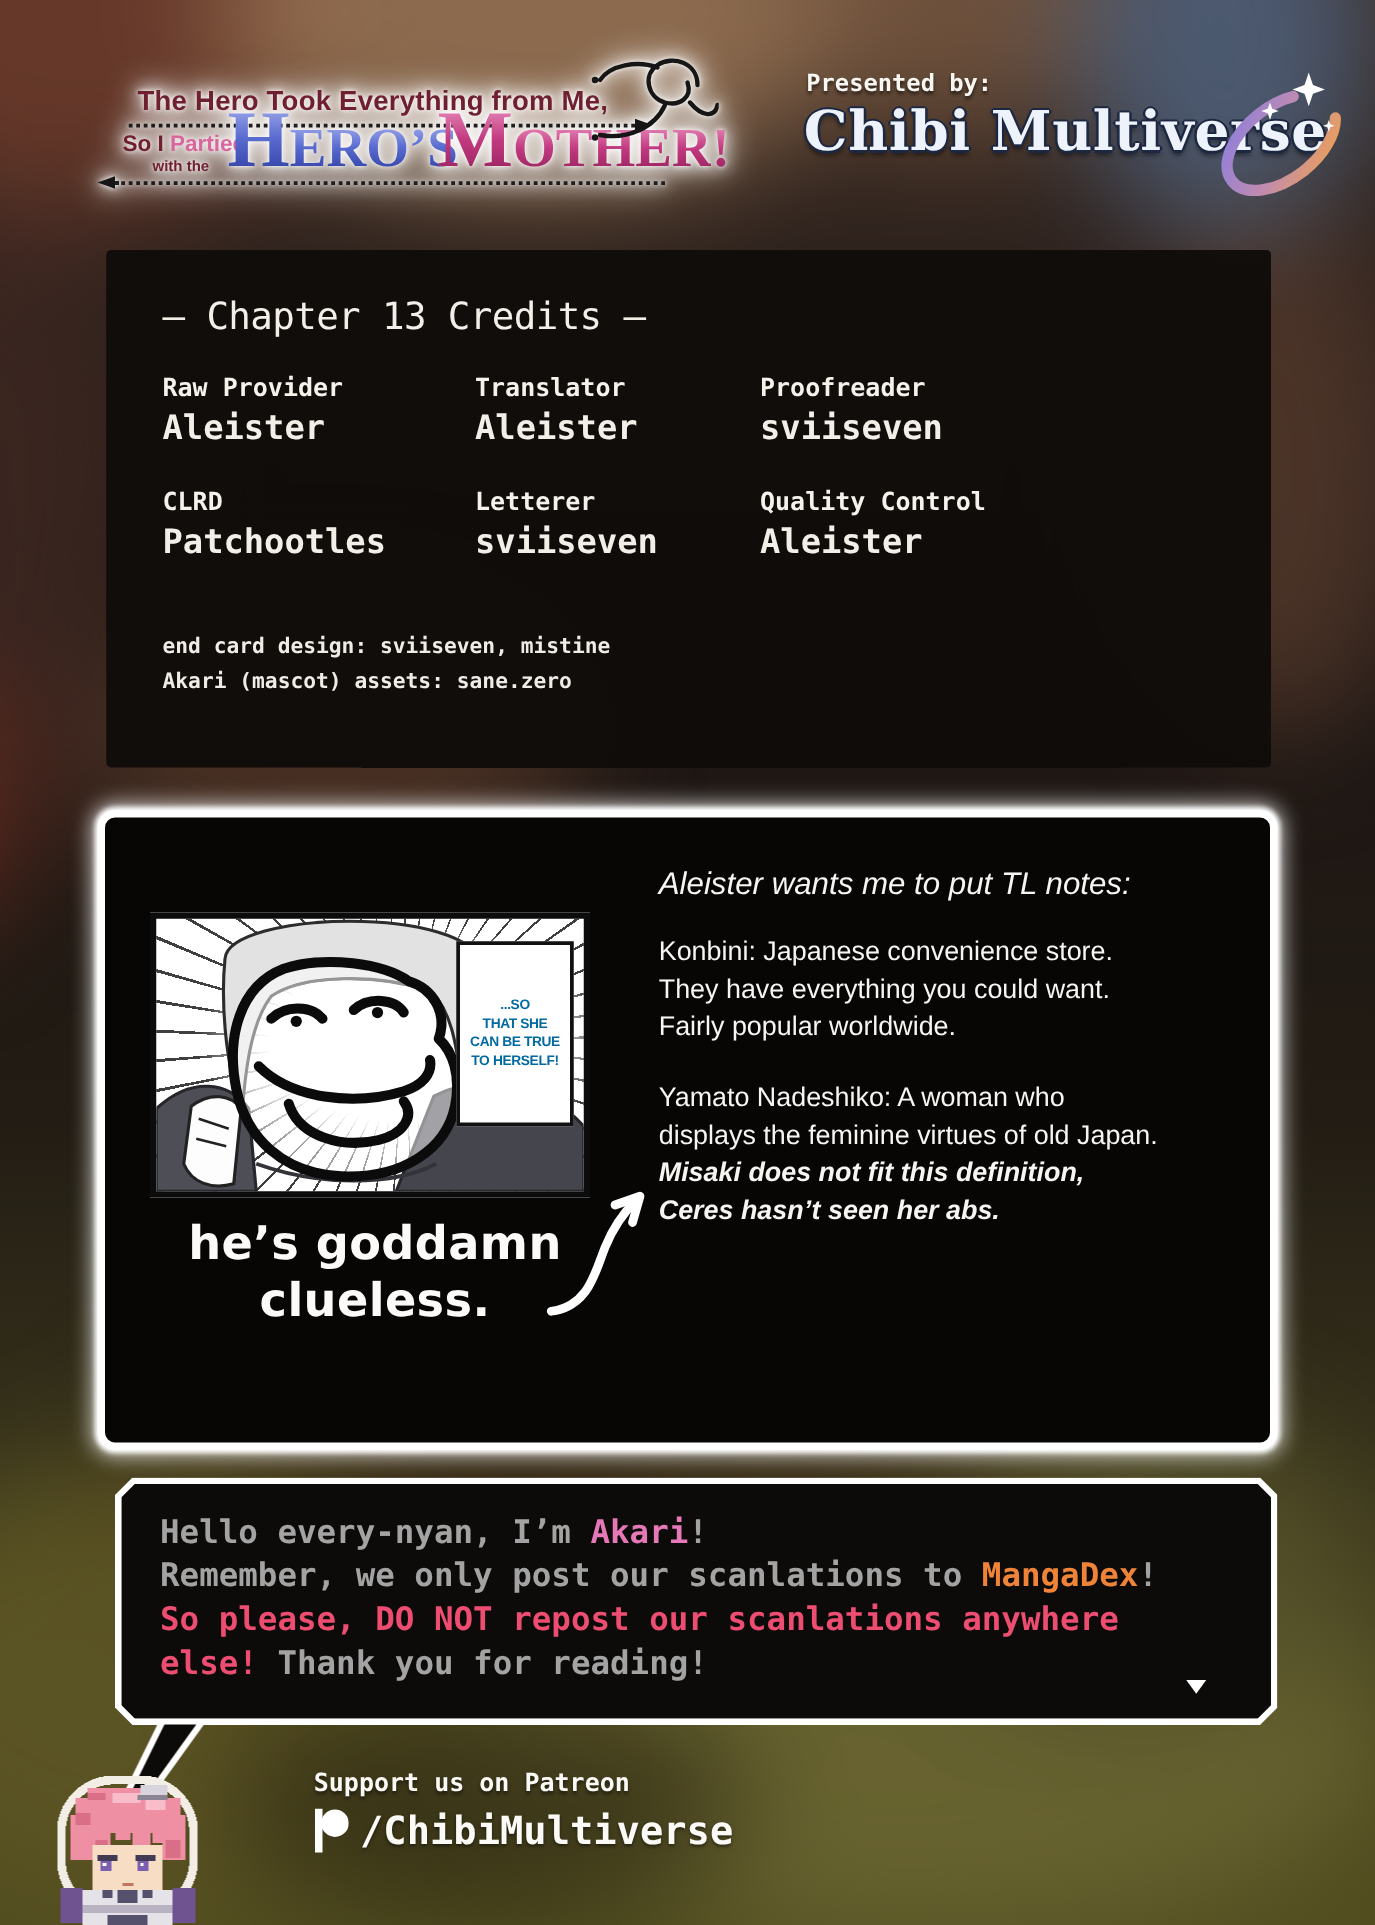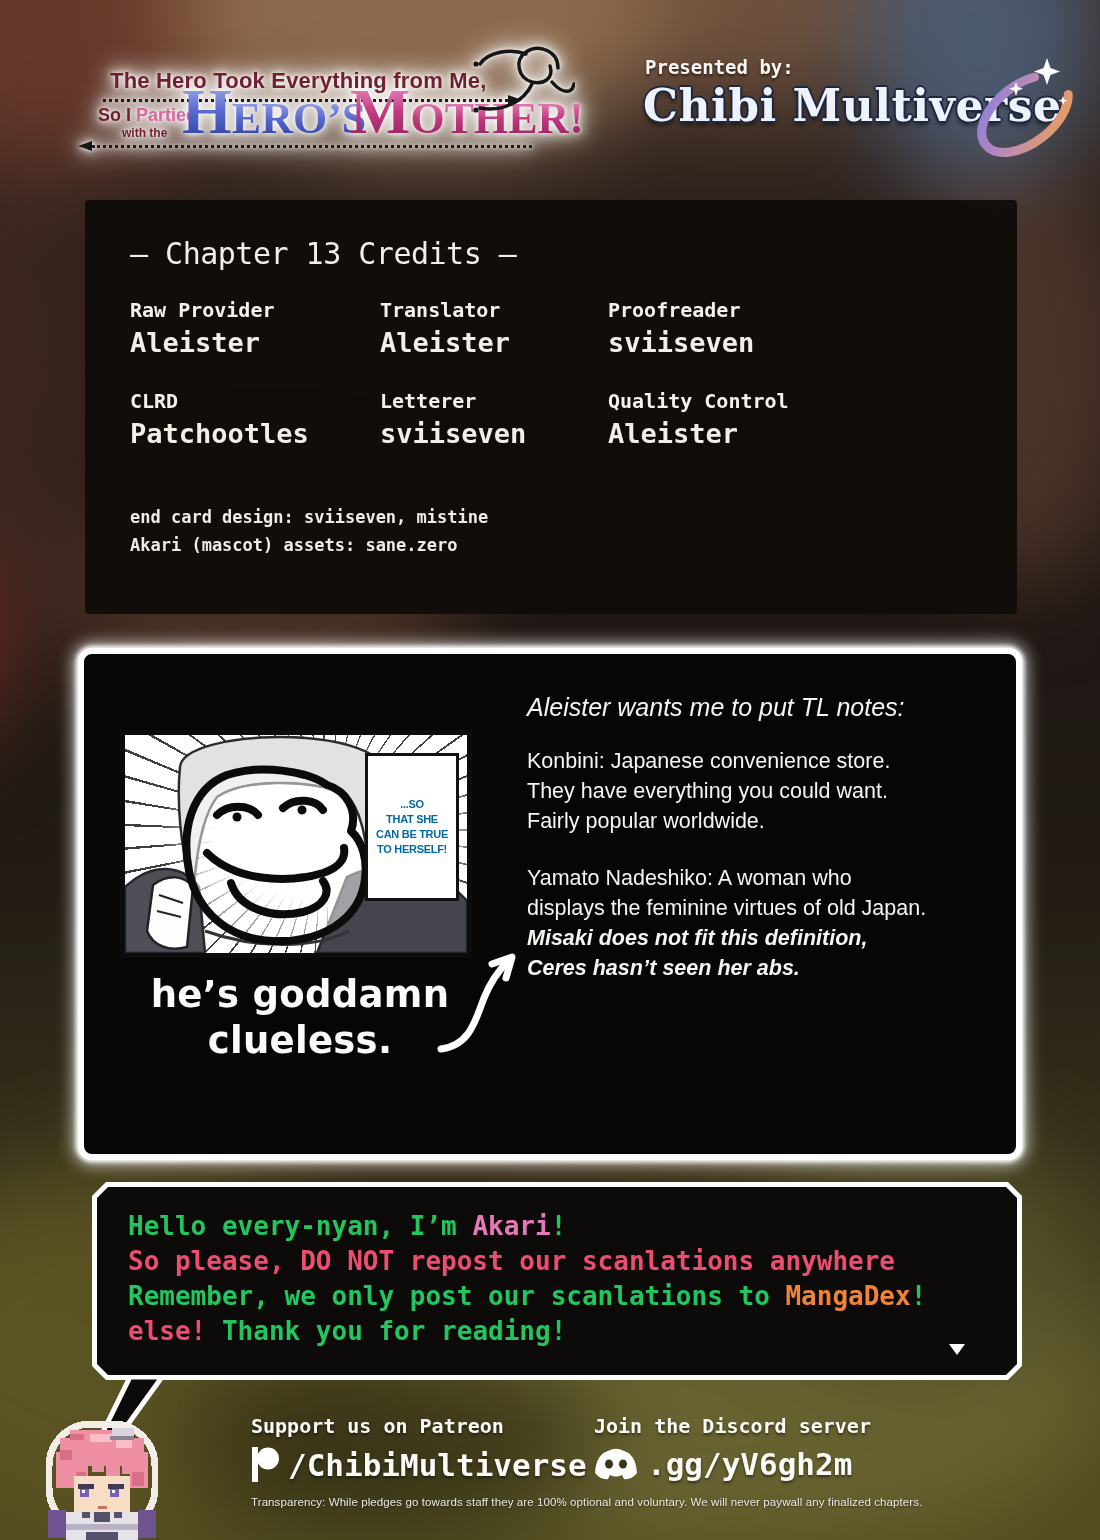--- a/index.html
+++ b/index.html
@@ -77,21 +77,21 @@
   .notes .term{font-weight:normal;text-align:right;}
   .notes .it{font-style:italic;font-weight:bold;}
 
   
   .dialog-outer{position:absolute;left:92px;top:1182px;width:930px;height:198px;background:#fff;
                 clip-path:polygon(14px 0,calc(100% - 14px) 0,100% 14px,100% calc(100% - 14px),calc(100% - 14px) 100%,14px 100%,0 calc(100% - 14px),0 14px);}
   .dialog-inner{position:absolute;inset:5px;background:#0d0b09;
                 clip-path:polygon(11px 0,calc(100% - 11px) 0,100% 11px,100% calc(100% - 11px),calc(100% - 11px) 100%,11px 100%,0 calc(100% - 11px),0 11px);}
   .dialog-text{position:absolute;left:31px;top:22px;font-family:"DejaVu Sans Mono","Liberation Mono",monospace;
                font-weight:bold;font-size:26px;line-height:35px;white-space:nowrap;}
-  .seg-white{color:#22c55e;} .seg-pink{color:#e678b8;} .seg-orange{color:#ef8438;} .seg-red{color:#ee4d72;}
+  .seg-white{color:#a3a3a3;} .seg-pink{color:#e678b8;} .seg-orange{color:#ef8438;} .seg-red{color:#ee4d72;}
   .cont-ind{position:absolute;right:52px;bottom:20px;width:0;height:0;
             border-top:11px solid #fff;border-left:8px solid transparent;border-right:8px solid transparent;}
   .dialog-tail{position:absolute;left:96px;top:1376px;}
 
   
   .mascot{position:absolute;left:46px;top:1420px;}
   .f-col{position:absolute;font-family:"DejaVu Sans Mono","Liberation Mono",monospace;font-weight:bold;color:#fbfaf6;}
   .f-label{font-size:20px;text-shadow:0 2px 3px rgba(0,0,0,.5);}
   .f-handle{display:flex;align-items:center;gap:9px;margin-top:8px;font-size:31px;text-shadow:0 2px 3px rgba(0,0,0,.5);}
   .transparency{position:absolute;left:251px;top:1496px;width:830px;color:#eceae4;
@@ -241,22 +241,22 @@
 displays the feminine virtues of old Japan.</span><span class="it">
 Misaki does not fit this definition,
 Ceres hasn’t seen her abs.</span></p>
     </div>
   </div>
 
   <div class="dialog-outer">
     <div class="dialog-inner">
       <div class="dialog-text">
         <div><span class="seg-white">Hello every-nyan, I’m </span><span class="seg-pink">Akari</span><span class="seg-white">!</span></div>
+        <div><span class="seg-white">Remember, we only post our scanlations to </span><span class="seg-orange">MangaDex</span><span class="seg-white">!</span></div>
         <div><span class="seg-red">So please, DO NOT repost our scanlations anywhere</span></div>
-        <div><span class="seg-white">Remember, we only post our scanlations to </span><span class="seg-orange">MangaDex</span><span class="seg-white">!</span></div>
         <div><span class="seg-red">else!</span><span class="seg-white"> Thank you for reading!</span></div>
       </div>
       <div class="cont-ind"></div>
     </div>
   </div>
   <svg class="dialog-tail" width="72" height="66" viewBox="0 0 72 66">
     <polygon points="34,1 66,1 22,62 4,62" fill="#0d0b09" stroke="#fff" stroke-width="5"></polygon>
   </svg>
 
   <svg class="mascot" width="112" height="120" viewBox="0 0 112 120" shape-rendering="crispEdges">
@@ -300,27 +300,15 @@
     <div class="f-label">Support us on Patreon</div>
     <div class="f-handle">
       <svg width="28" height="38" viewBox="0 0 28 38">
         <rect x="1" y="1" width="6" height="35" fill="#fff"></rect>
         <circle cx="17" cy="12.5" r="11" fill="#fff"></circle>
       </svg>
       <span>/ChibiMultiverse</span>
     </div>
   </div>
 
-  <div class="f-col" style="left:594px;top:1414px;">
-    <div class="f-label">Join the Discord server</div>
-    <div class="f-handle">
-      <svg width="44" height="34" viewBox="0 0 44 34">
-        <path d="M14,4 C20,1 24,1 30,4 C37,6 42,12 43,26 C39,31 34,33 30,32 L28,28 C24,30 20,30 16,28 L14,32 C10,33 5,31 1,26 C2,12 7,6 14,4 Z" fill="#fff"></path>
-        <ellipse cx="15" cy="17" rx="4" ry="4.5" fill="#38341c"></ellipse>
-        <ellipse cx="29" cy="17" rx="4" ry="4.5" fill="#38341c"></ellipse>
-      </svg>
-      <span>.gg/yV6gh2m</span>
-    </div>
-  </div>
-
-  <div class="transparency">Transparency: While pledges go towards staff they are 100% optional and voluntary. We will never paywall any finalized chapters.</div>
+
 
 </div>
 
 </body></html>

